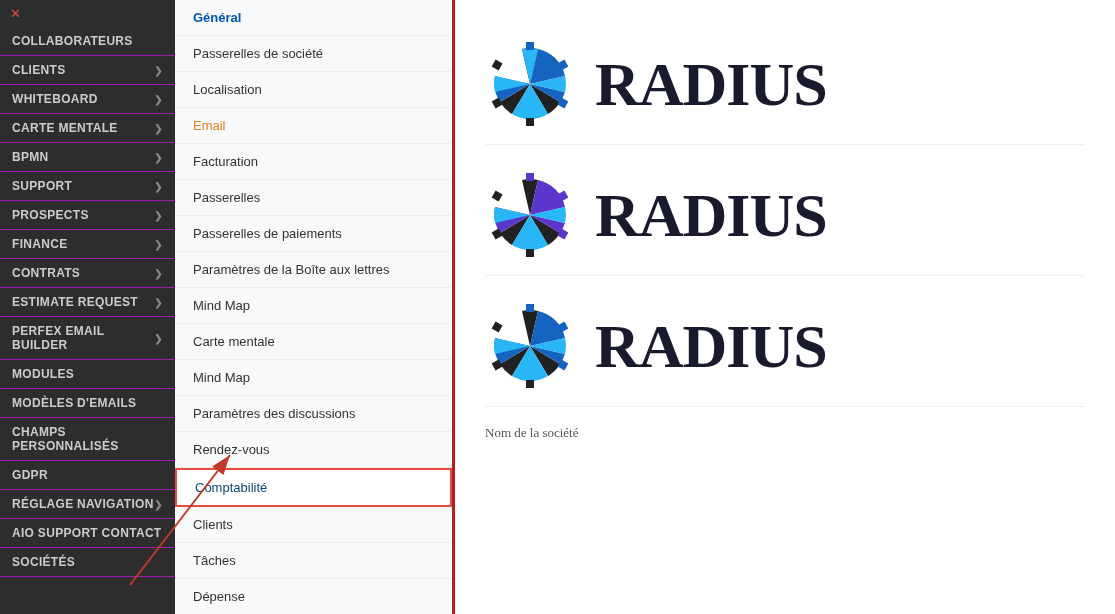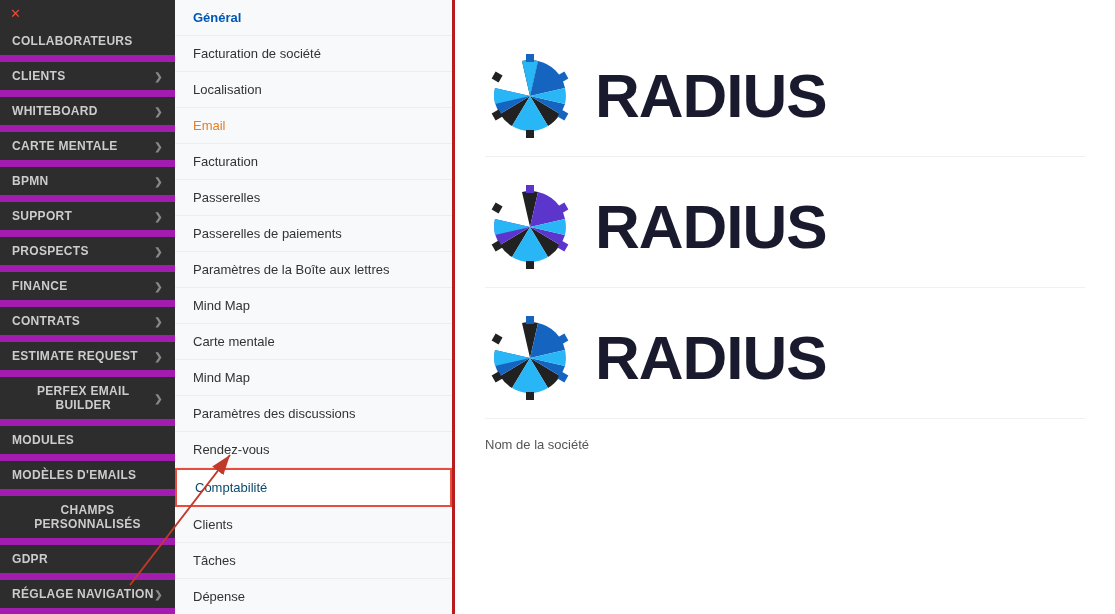--- a/index.html
+++ b/index.html
@@ -25,23 +25,22 @@
     .sidebar-item {
       display: flex;
       align-items: center;
       justify-content: space-between;
       padding: 7px 12px;
       color: #ccc;
       font-size: 12px;
       font-weight: 600;
       letter-spacing: 0.3px;
       cursor: pointer;
-      border-bottom: 7px solid #a21caf;
+      border-bottom: 1px solid #a21caf;
       text-transform: uppercase;
-      text-align: center;
     }
     .sidebar-item .chevron { font-size: 10px; color: #888; }
 
     
     .middle-panel {
       width: 280px;
       min-width: 280px;
       background: #f8f9fa;
       border-right: 3px solid #b91c1c;
       height: 614px;
@@ -63,24 +62,25 @@
       color: #0c4a6e;
       background: #fff;
     }
 
     
     .main-content {
       flex: 1;
       background: #fff;
       height: 614px;
       overflow-y: auto;
-      padding: 36px 30px;
+      padding: 24px 30px;
       display: flex;
       flex-direction: column;
       gap: 10px;
+      font-family: Liberation Serif, serif;
     }
 
     
     .logo-row {
       display: flex;
       align-items: center;
       padding: 15px 0;
       border-bottom: 1px solid #f0f0f0;
       gap: 20px;
     }
@@ -175,21 +175,21 @@
     <span>AIO SUPPORT CONTACT</span>
   </div>
   <div class="sidebar-item">
     <span>SOCIÉTÉS</span>
   </div>
 
 </div>
 
 <div class="middle-panel">
   <div class="middle-item active-menu">Général</div>
-  <div class="middle-item">Facturation de société</div>
+  <div class="middle-item">Passerelles de société</div>
   <div class="middle-item">Localisation</div>
   <div class="middle-item"><span style="color:#e67e22">Email</span></div>
   <div class="middle-item">Facturation</div>
   <div class="middle-item">Passerelles</div>
   <div class="middle-item">Passerelles de paiements</div>
   <div class="middle-item">Paramètres de la Boîte aux lettres</div>
   <div class="middle-item">Mind Map</div>
   <div class="middle-item">Carte mentale</div>
   <div class="middle-item">Mind Map</div>
   <div class="middle-item">Paramètres des discussions</div>

